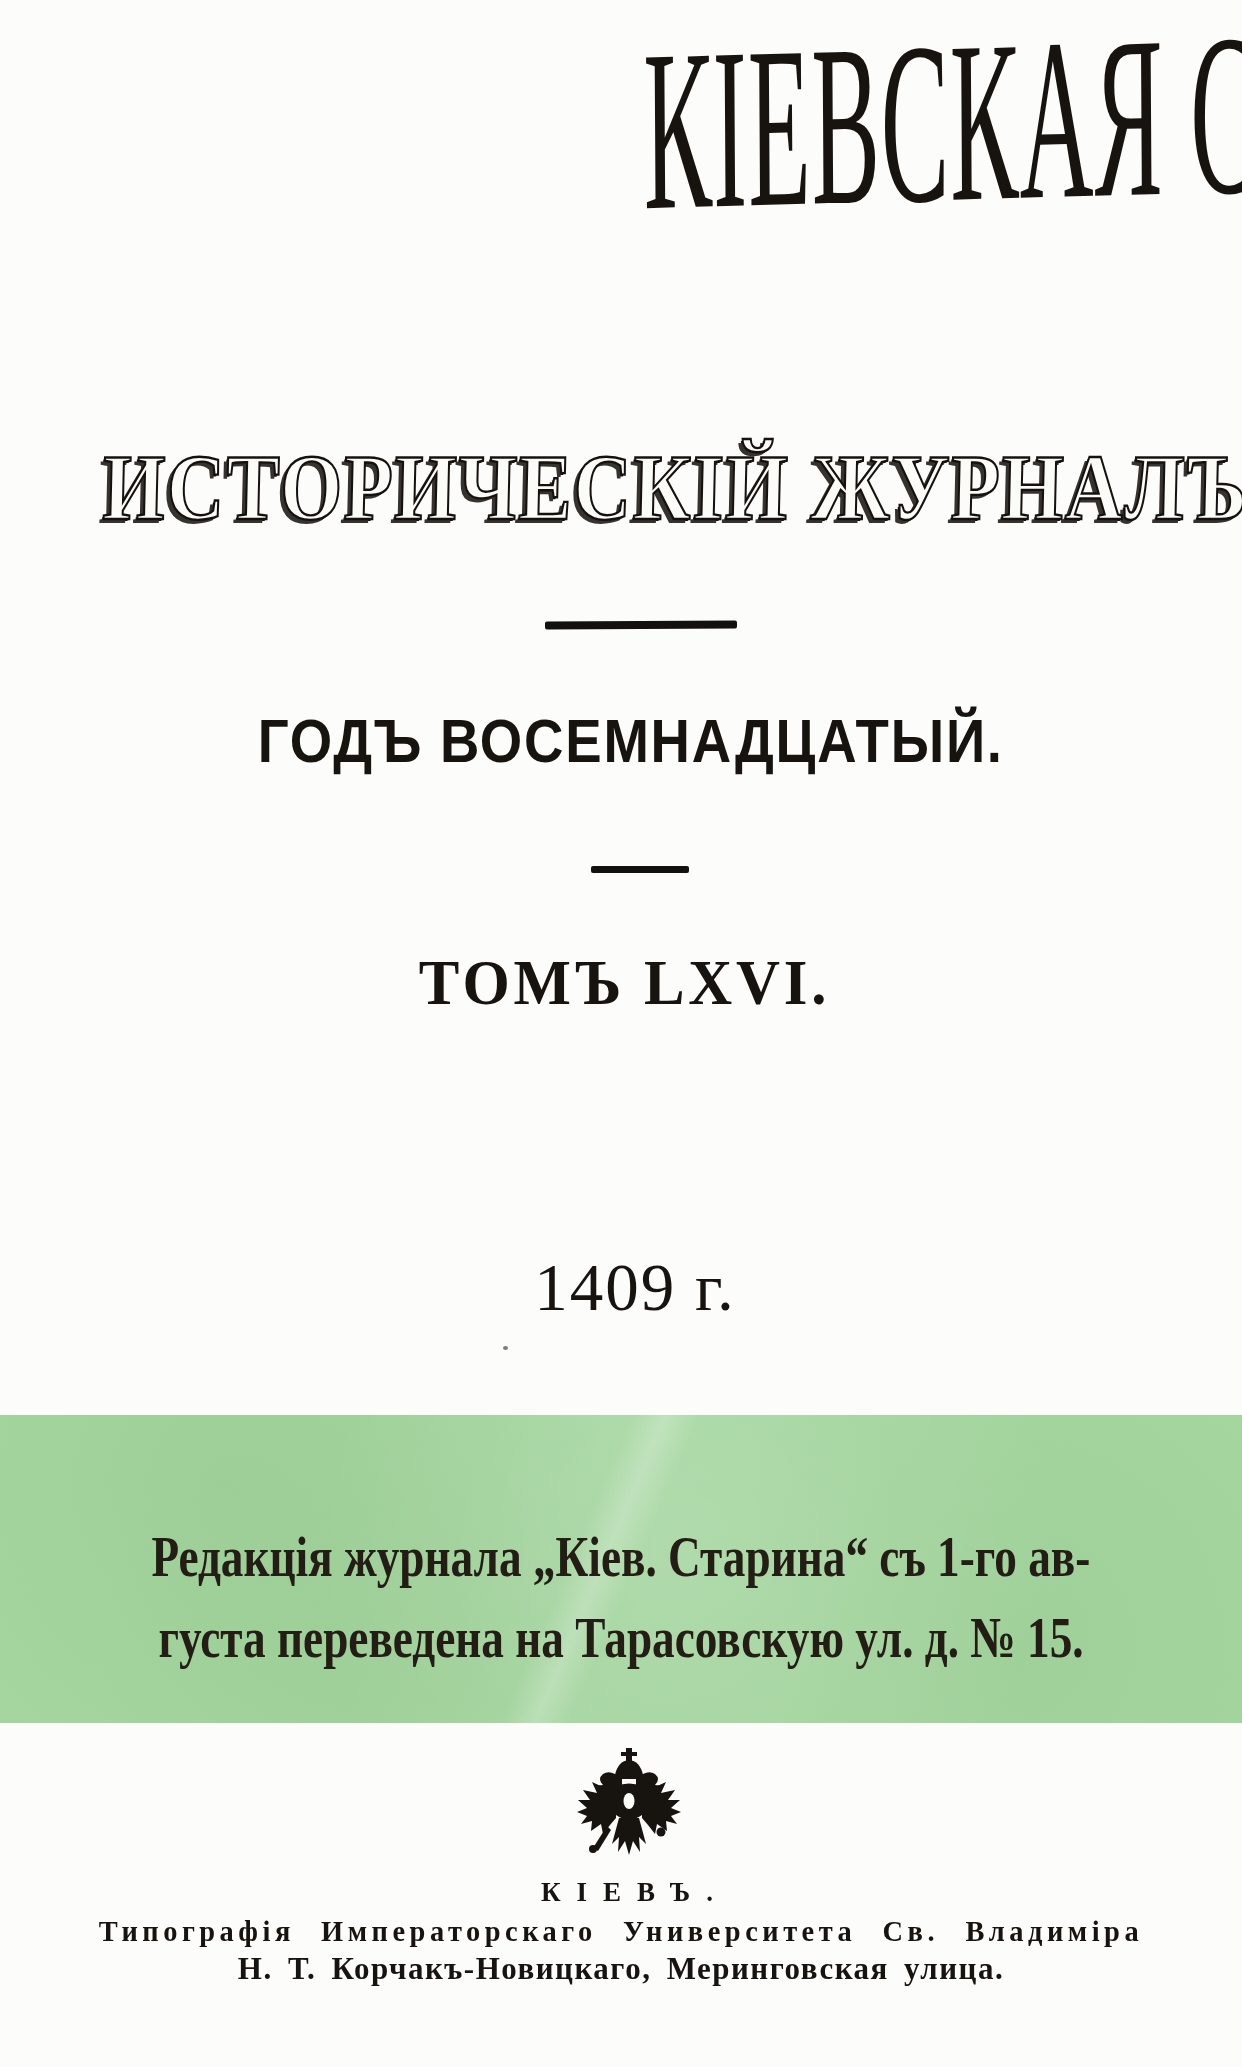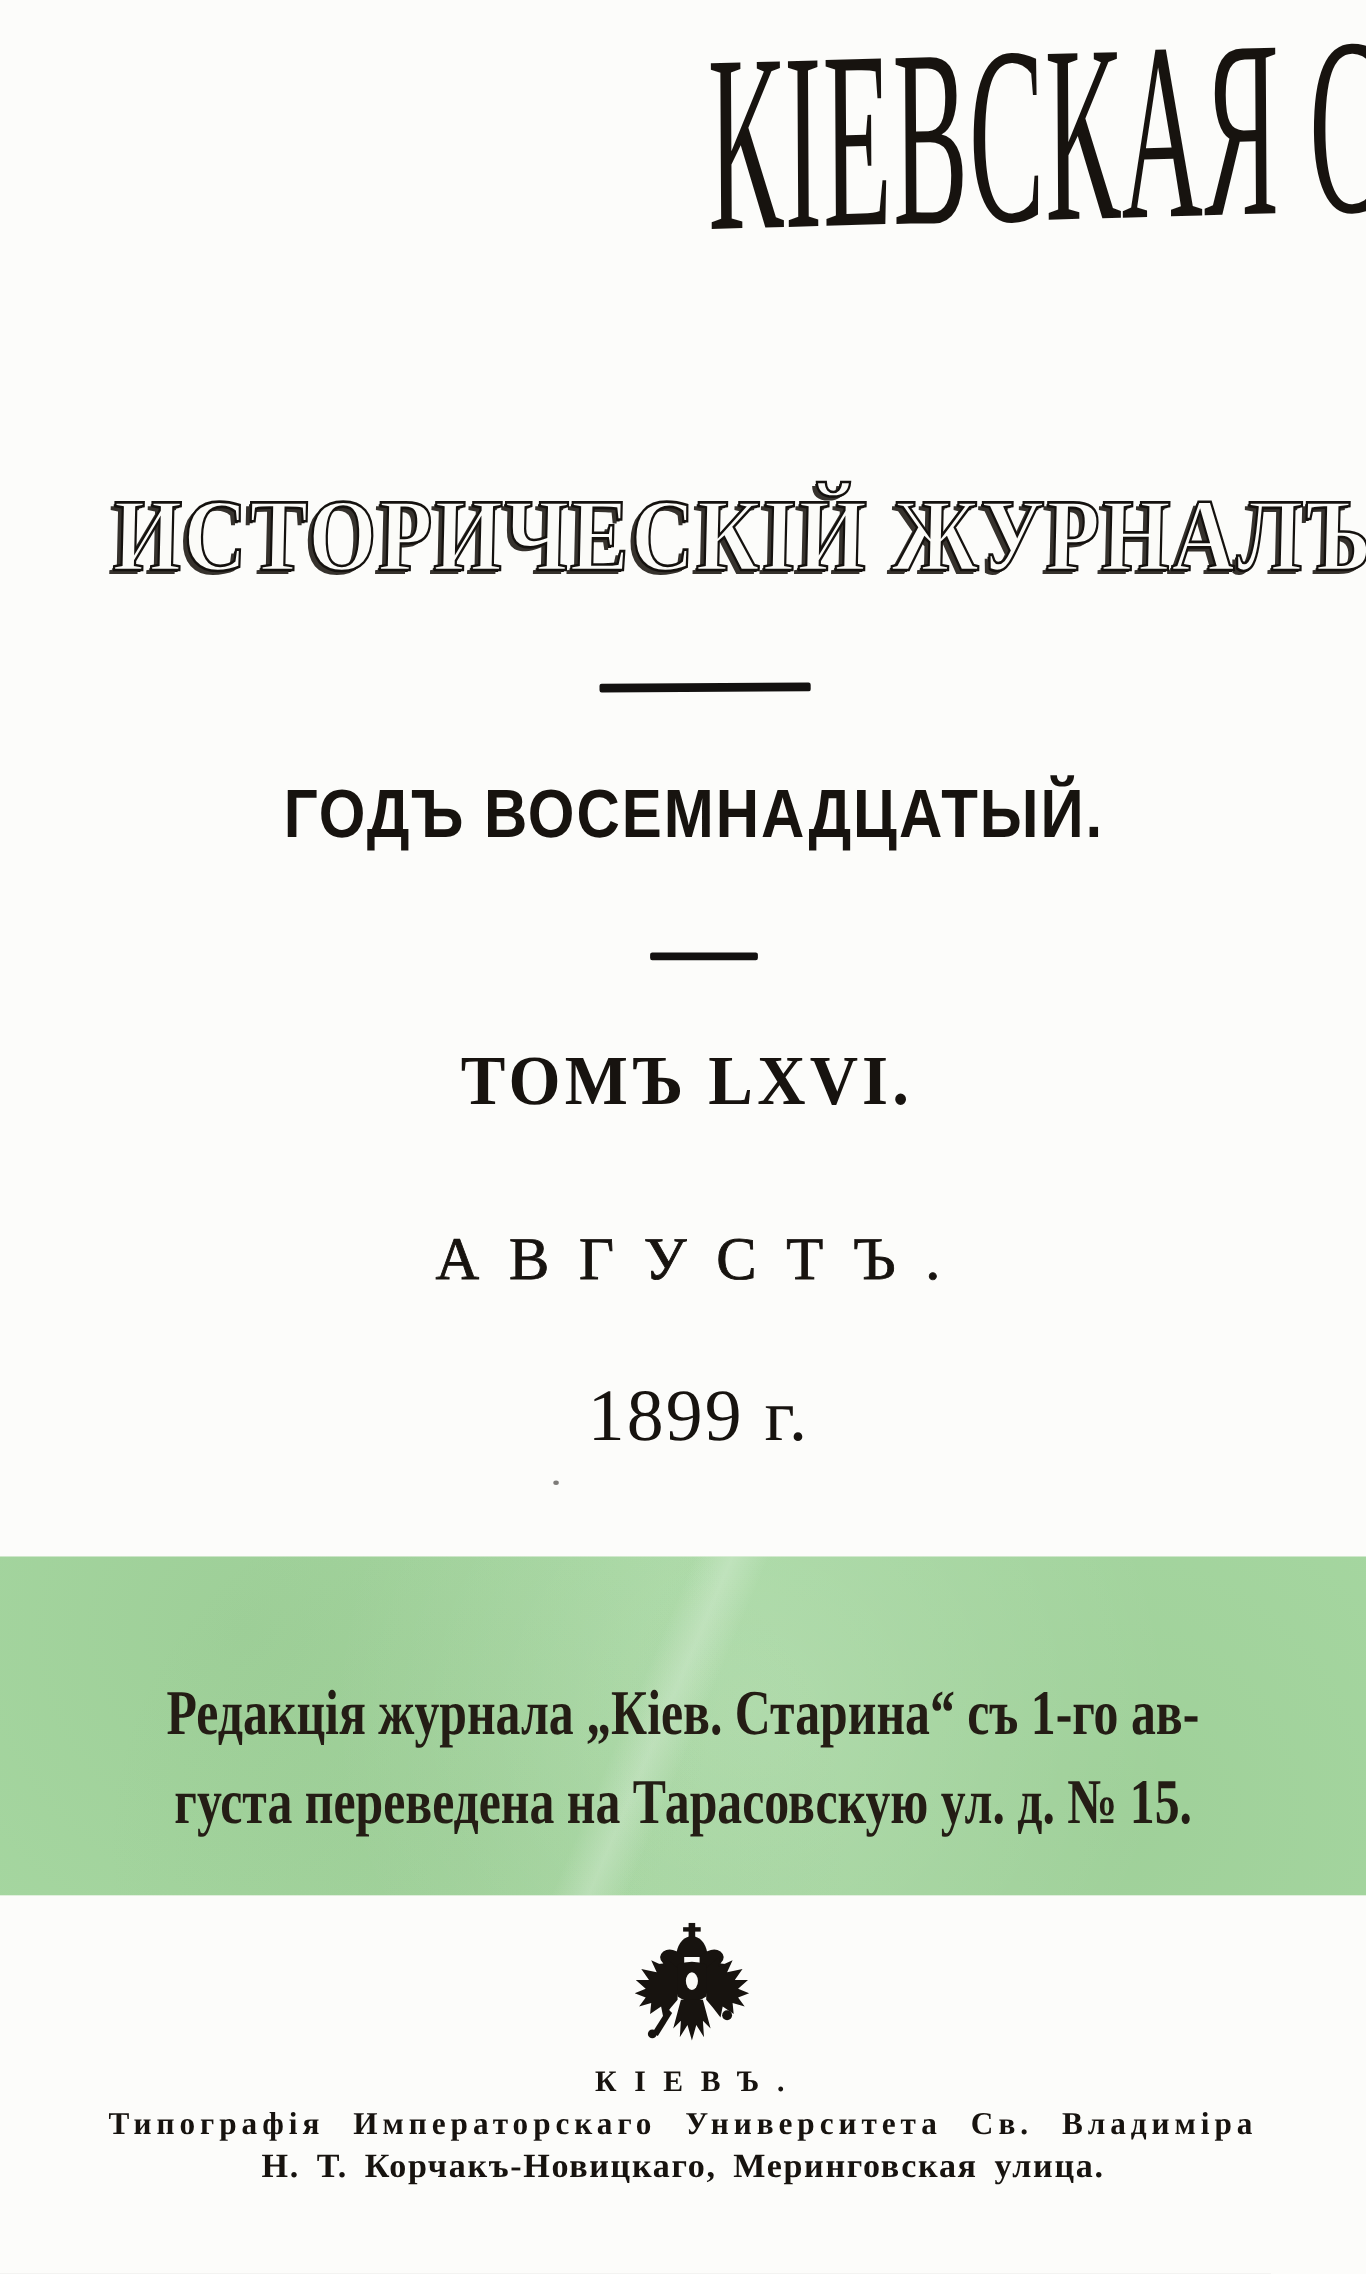--- a/index.html
+++ b/index.html
@@ -138,26 +138,23 @@
   <div class="line yearline">
     <span>ГОДЪ ВОСЕМНАДЦАТЫЙ.</span>
   </div>
 
   <div class="rule rule2"></div>
 
   <div class="line volume">
     <span>ТОМЪ LXVI.</span>
   </div>
 
-  <div class="line month">
-    <span>АВГУСТЪ.</span>
-  </div>
 
   <div class="line pubyear">
-    <span>1899 г.</span>
+    <span>1409 г.</span>
   </div>
 
   <div class="speck"></div>
 
   <div class="notice">
     <div class="notice-text">
       <div class="notice-line">
         <span>Редакція журнала „Кіев. Старина“ съ 1-го ав-</span>
       </div>
       <div class="notice-line">

